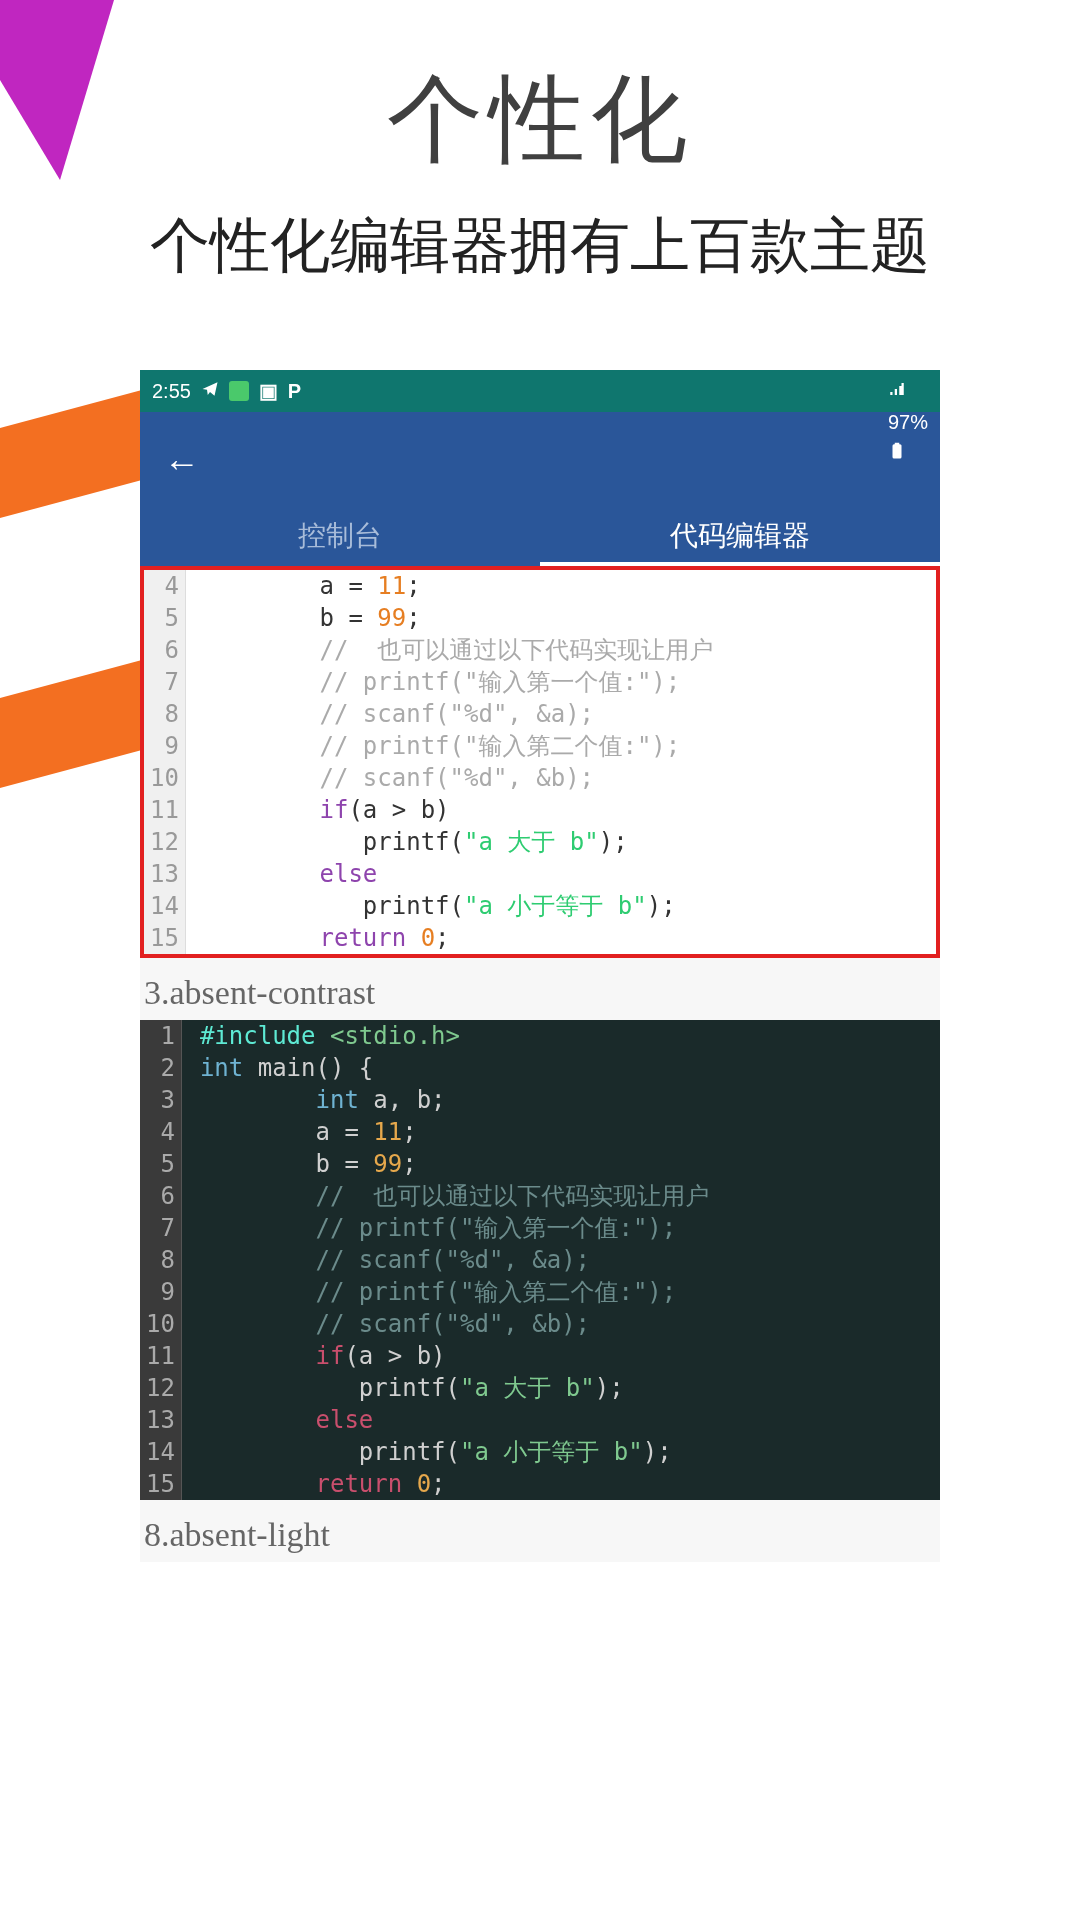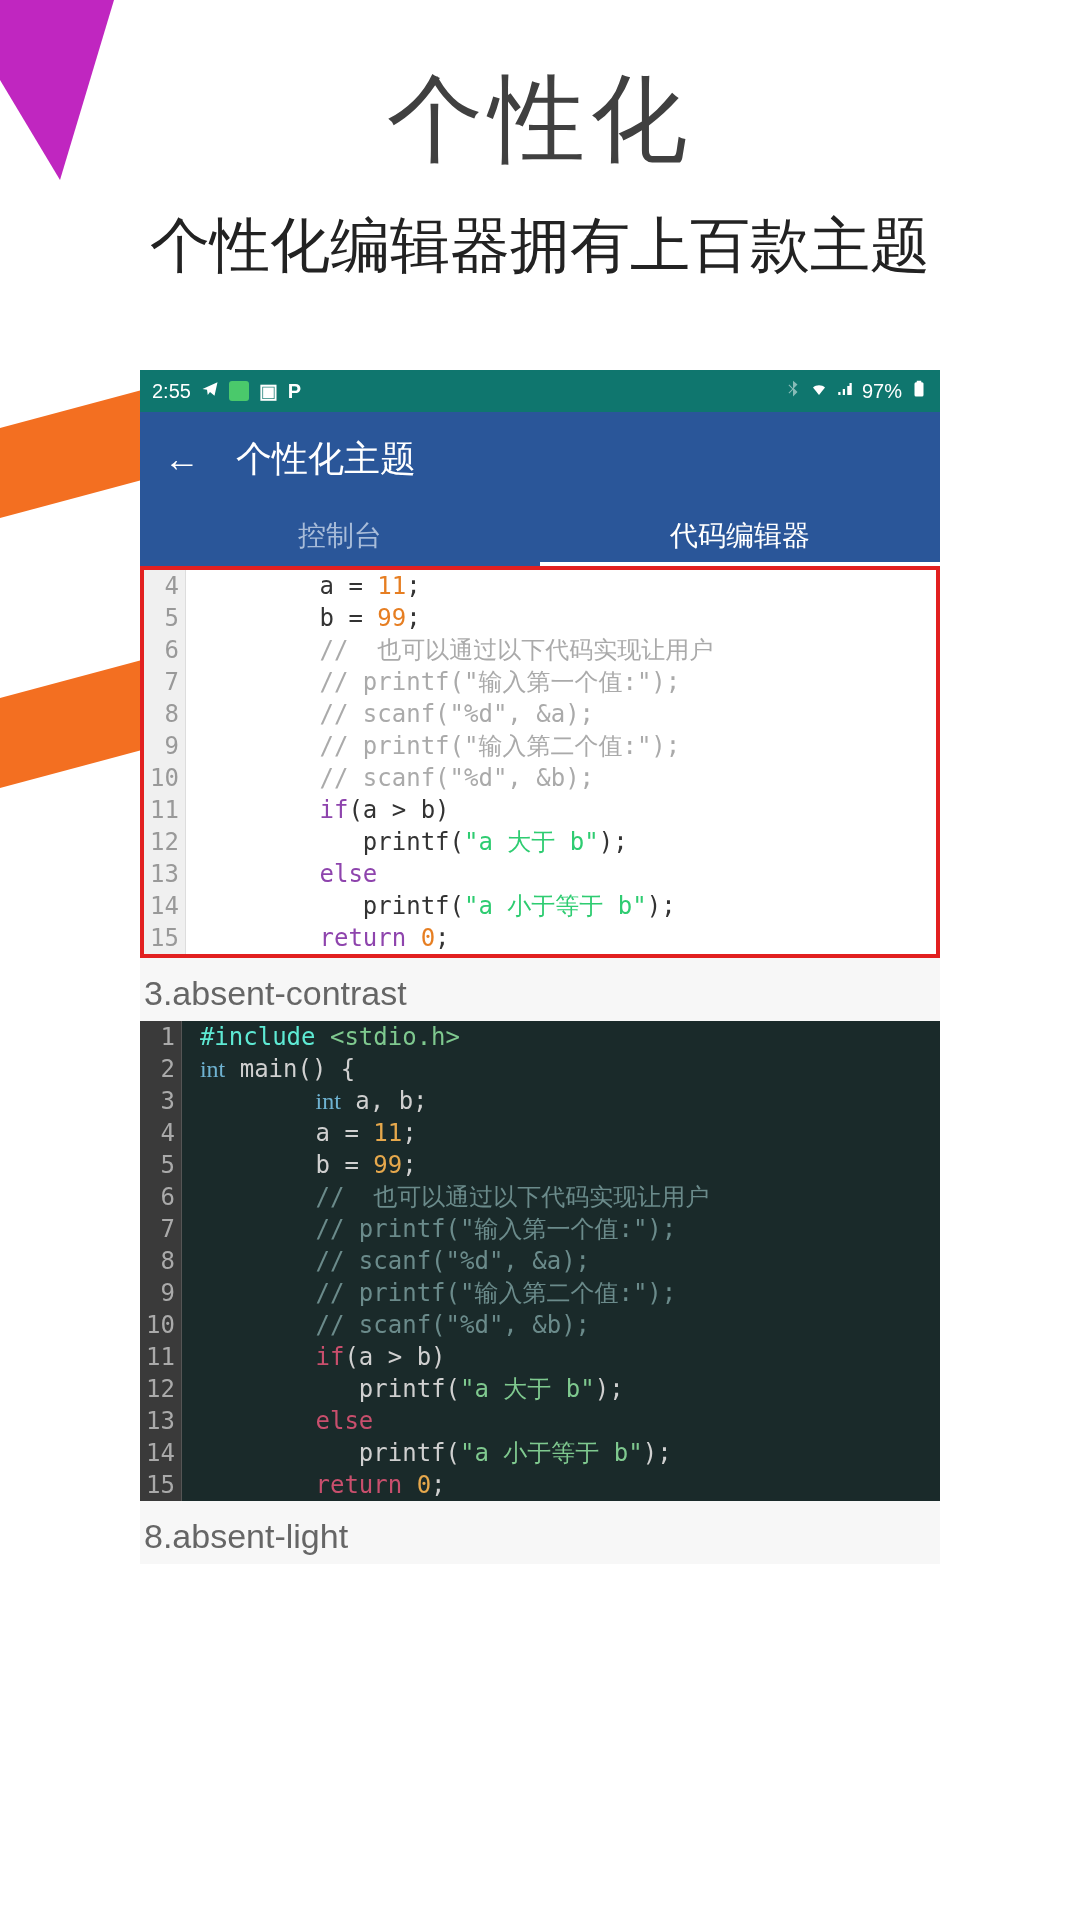--- a/index.html
+++ b/index.html
@@ -68,21 +68,21 @@
   background: #0f766e;
   height: 42px;
   display: flex;
   justify-content: space-between;
   align-items: center;
   padding: 0 12px;
   color: #fff;
   font-size: 20px;
 }
 .statusbar .left { display: flex; align-items: center; gap: 10px; }
-.statusbar .right { display: flex; align-items: center; gap: 8px; }
+.statusbar .right { display: flex; gap: 8px; flex-direction: column; }
 .stat-icon { display: inline-block; width: 18px; height: 18px; }
 
 
 .appbar {
   background: #2a5699;
   height: 94px;
   display: flex;
   align-items: center;
   padding-left: 24px;
   gap: 36px;
@@ -126,36 +126,37 @@
 .code {
   padding-left: 18px;
   white-space: pre;
   overflow: hidden;
 }
 .theme-label {
   font-size: 34px;
   color: #666;
   margin: 16px 0 8px 4px;
   font-weight: 300;
+  font-family: Liberation Serif, serif;
 }
 .code-wrap.dark {
   border: none;
   background: #1a2a2a;
   color: #d0d0d0;
 }
 
 .lt .kw { color: #8e44ad; }
 .lt .num { color: #e67e22; }
 .lt .cm { color: #aaa; }
 .lt .str { color: #2ecc71; }
 .lt .plain { color: #333; }
 
 .dk .kw { color: #c94f6d; }
 .dk .pp { color: #5eead4; }
-.dk .ty { color: #6fb3d2; font-family: Liberation Serif, serif; }
+.dk .ty { color: #6fb3d2; }
 .dk .num { color: #e6a84c; }
 .dk .cm { color: #6b8b8b; }
 .dk .str { color: #7fc98f; }
 .dk .plain { color: #d0d0d0; }
 .dk .inc { color: #7fc98f; }
 </style>
 </head>
 <body>
 
 <div class="tri-purple"></div>
@@ -200,21 +201,20 @@
         <svg class="stat-icon" viewBox="0 0 24 24" fill="#fff">
             <rect x="6" y="3" width="12" height="19" rx="2"></rect>
             <rect x="9" y="1" width="6" height="3"></rect>
           </svg>
       </span>
     </div>
   </div>
 
   <div class="appbar">
     <span class="back-arrow">←</span>
-    <span class="appbar-title">个性化主题</span>
   </div>
 
   <div class="tabs">
     <div class="tab inactive">控制台</div>
     <div class="tab active">代码编辑器</div>
   </div>
 
   <div class="code-wrap lt">
     <div class="gutter" id="gut-light">
         <div>4</div>

